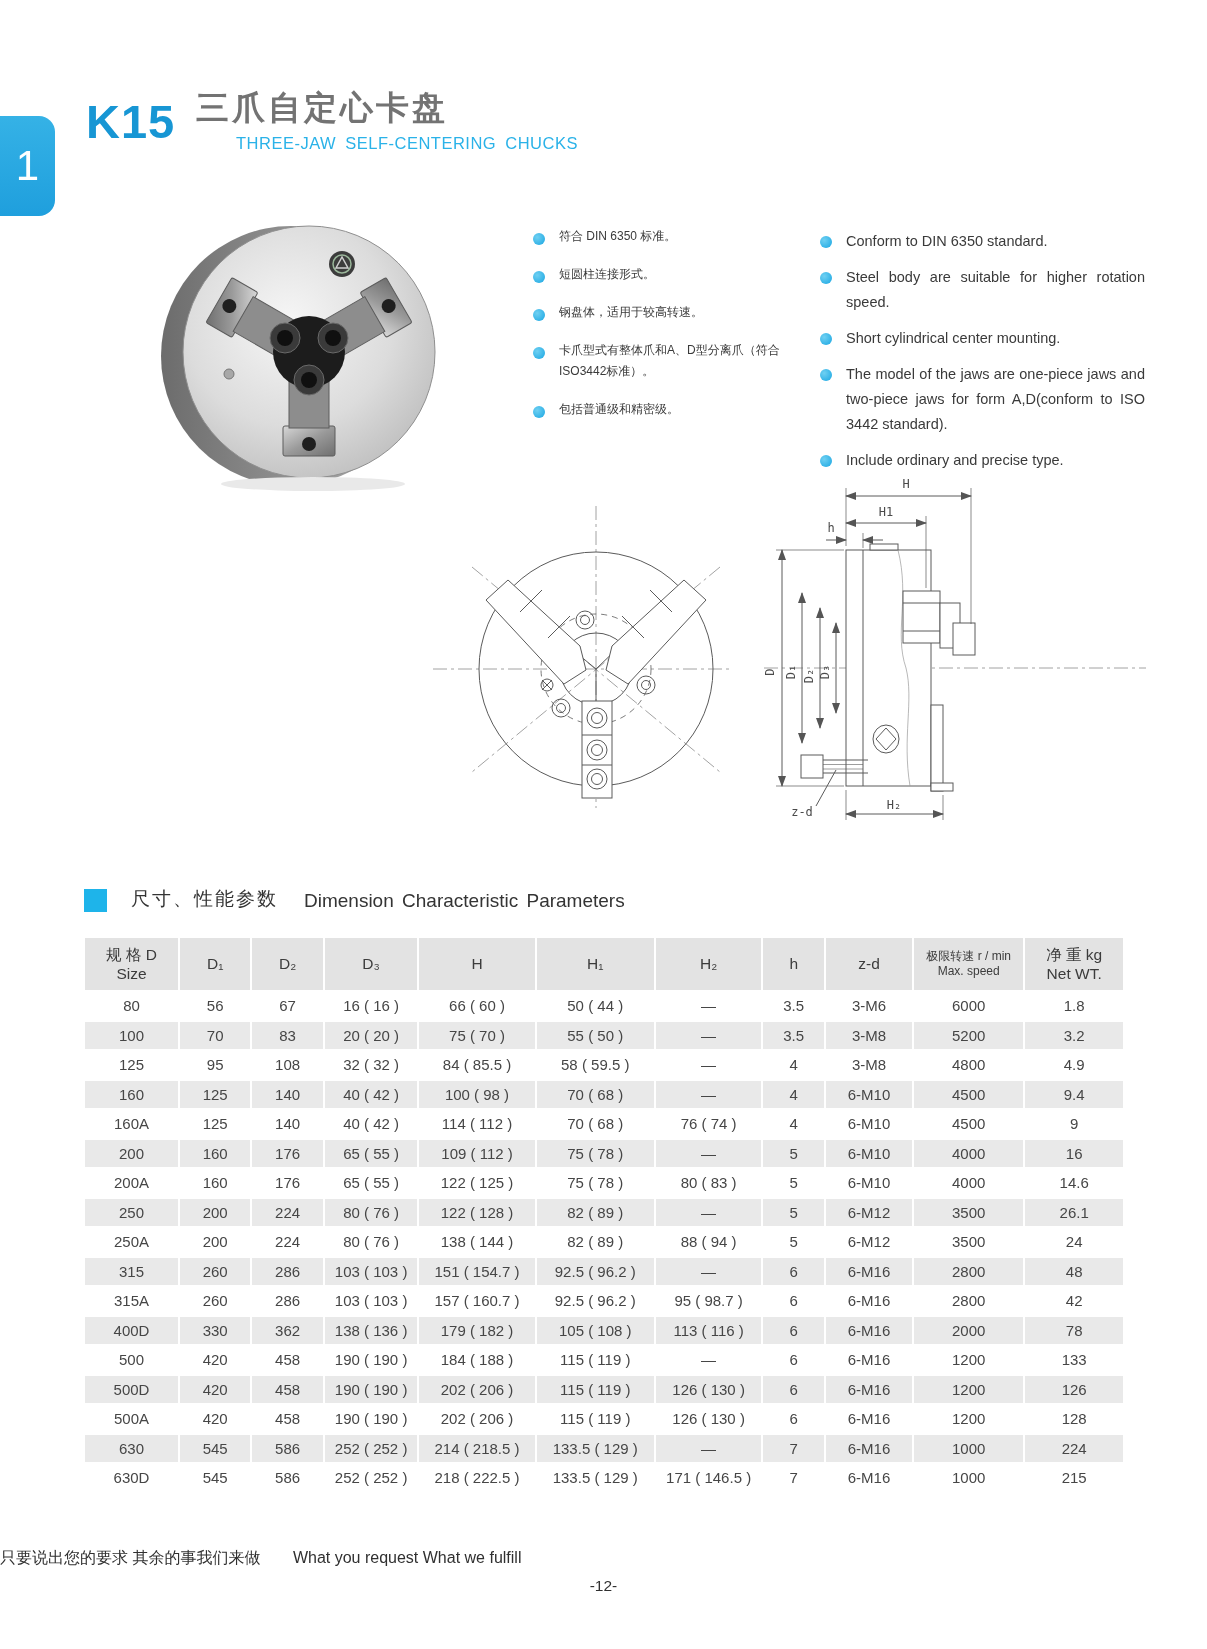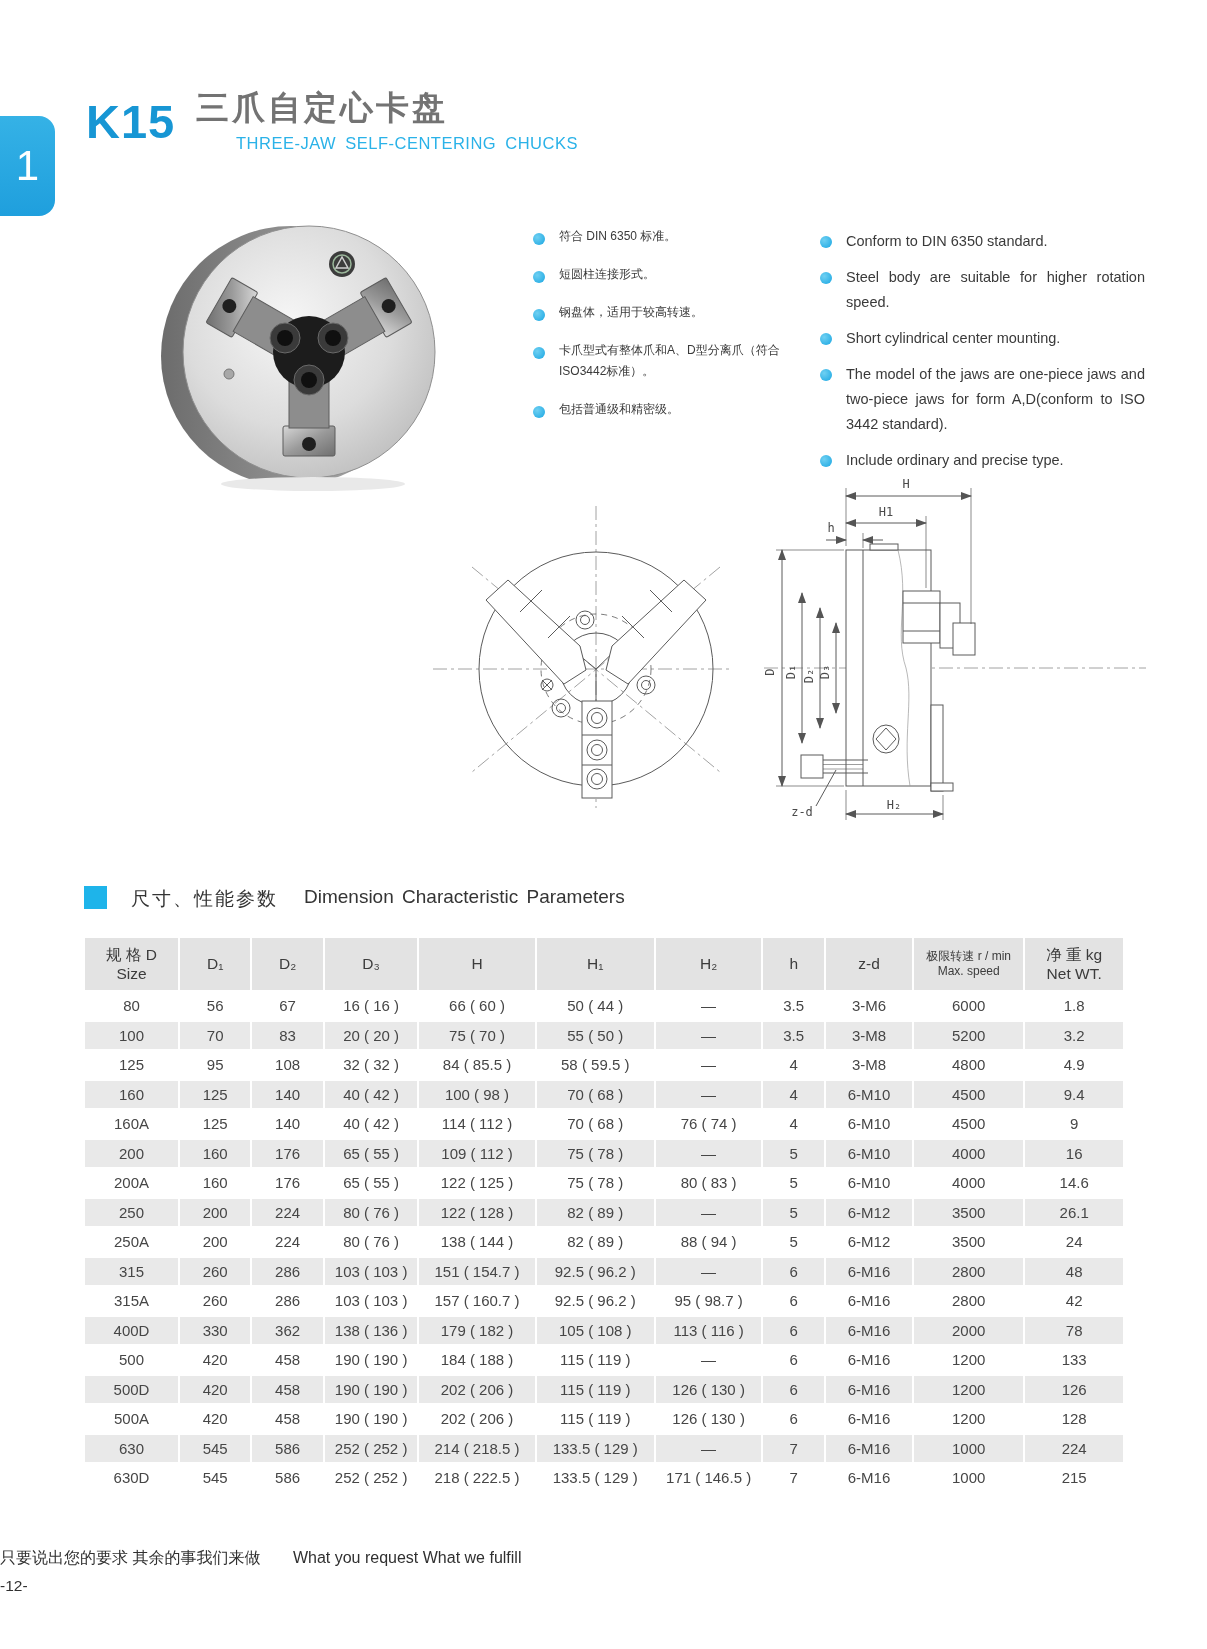--- a/index.html
+++ b/index.html
@@ -29,38 +29,38 @@
   .features .dot{position:absolute;left:0;top:7px;width:12px;height:12px;border-radius:50%;
     background:radial-gradient(circle at 35% 35%,#6fd0f2,#19a6e2);}
 
   
   .draw{position:absolute;}
   .draw-front{left:408px;top:488px;width:322px;height:325px;}
   .draw-side{left:698px;top:428px;width:462px;height:402px;}
   .draw svg text{font-family:"DejaVu Sans Mono","Liberation Mono",monospace;fill:#4a4a4a;}
 
   
-  .section-head{position:absolute;left:84px;top:886px;display:flex;align-items:flex-start;}
+  .section-head{position:absolute;left:84px;top:886px;display:flex;align-items:flex-end;}
   .section-square{width:23px;height:23px;background:#1eb4ea;margin-right:24px;}
   .section-cn{font-size:19px;color:#343434;letter-spacing:2px;}
   .section-en{font-size:19px;color:#343434;margin-left:26px;word-spacing:3px;}
 
   
   .dim-table{position:absolute;left:83px;top:936px;width:1042px;border-collapse:separate;border-spacing:2px;}
   .dim-table th,.dim-table td{text-align:center;vertical-align:middle;font-weight:400;}
   .dim-table thead th{background:#e3e3e3;height:50px;font-size:15.5px;color:#3c3c3c;line-height:1.25;}
   .dim-table thead th .small{font-size:12px;}
   .dim-table tbody td{height:25.5px;font-size:15px;color:#464646;}
   .dim-table tbody tr:nth-child(even) td{background:#e9e9e9;}
   .dim-table tbody tr:nth-child(odd) td{background:#ffffff;}
 
   
   .footer-slogan{position:absolute;left:0;top:1548px;width:100%;text-align:left;font-size:16px;color:#303030;}
   .footer-slogan .en{margin-left:28px;}
-  .page-number{position:absolute;left:0;top:1577px;width:100%;text-align:left;font-size:15.5px;color:#303030;}
+  .page-number{position:absolute;left:0;top:1577px;width:100%;text-align:center;font-size:15.5px;color:#303030;}
 </style>
 </head>
 <body>
 
 <div class="page">
 
   <div class="side-tab">
     <span>1</span>
   </div>
 

